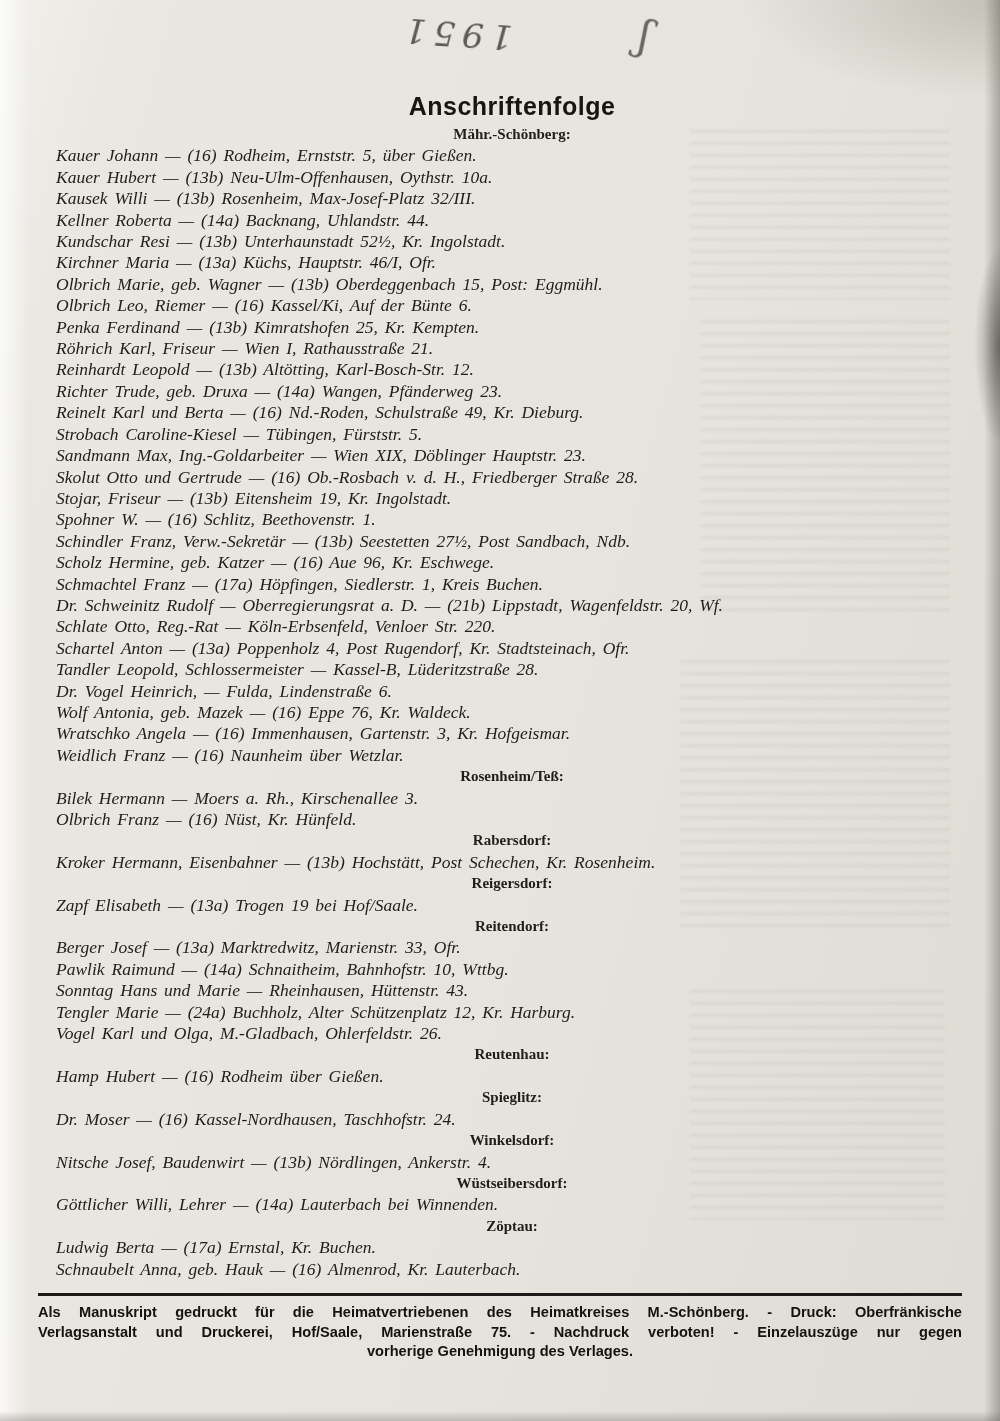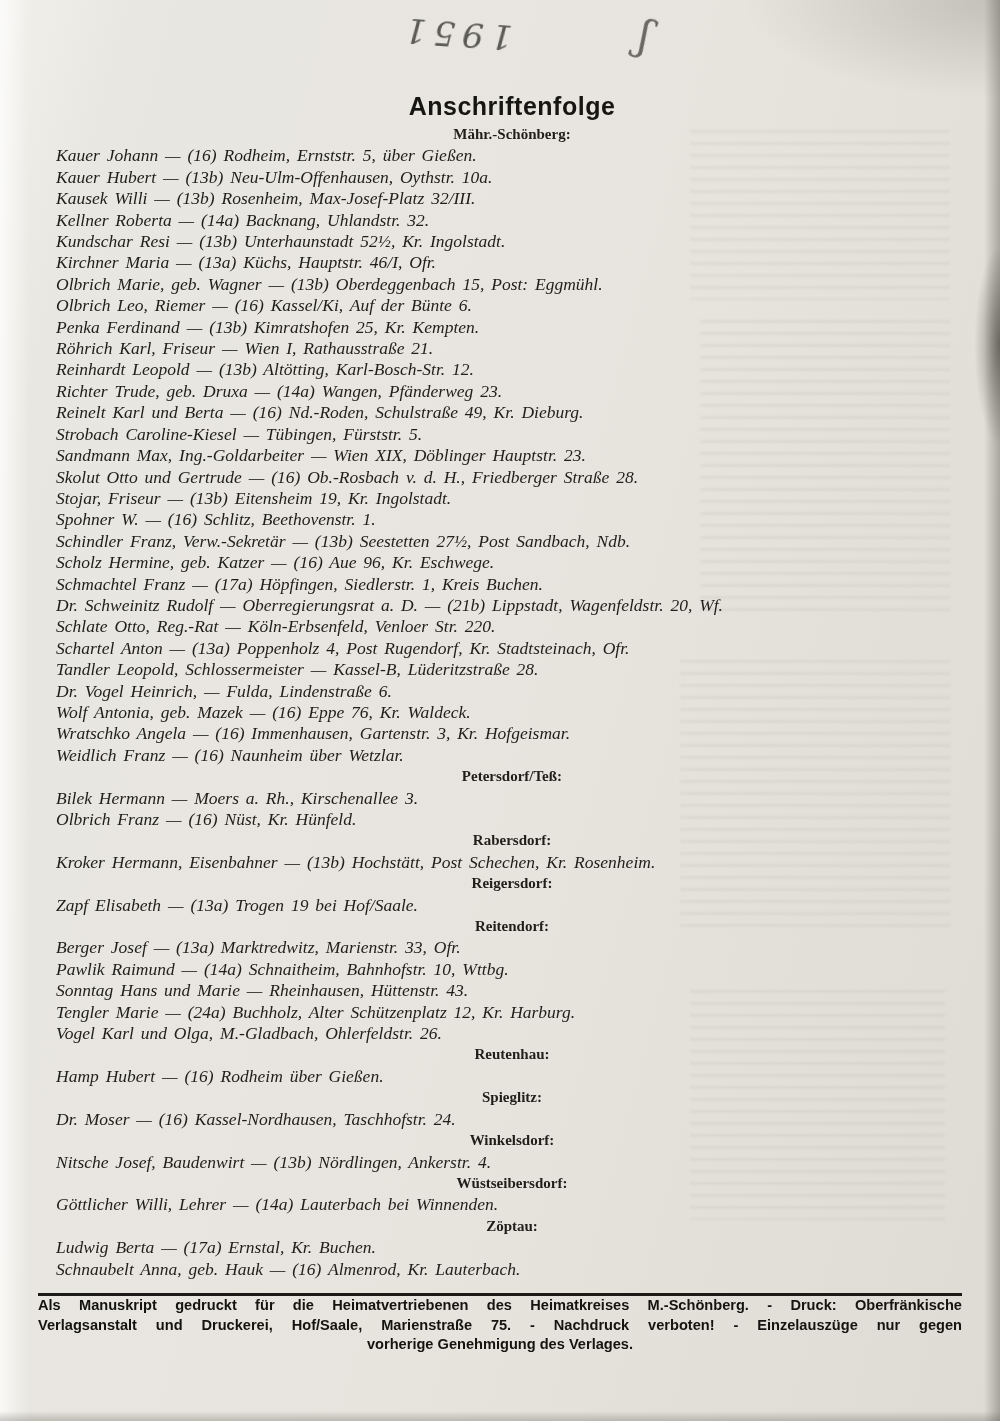--- a/index.html
+++ b/index.html
@@ -41,21 +41,21 @@
   .page-title{font-family:"Liberation Sans", sans-serif;font-weight:bold;
     font-size:25px;line-height:28px;text-align:center;letter-spacing:.5px;
     margin-bottom:4px;color:#161511;}
   .section-heading{font-weight:bold;font-size:15px;line-height:21.4px;
     text-align:center;white-space:nowrap;}
   .entry{font-size:17.5px;line-height:21.4px;white-space:nowrap;
     word-spacing:2.5px;overflow:hidden;font-style:italic;}
 
   
   .footer{position:absolute;left:38px;right:38px;top:1293px;
-    border-top:3px solid #1b1a16;
+    border-top:3px solid #1b1a16;padding-top:7px;
     font-family:"Liberation Sans", sans-serif;font-weight:bold;
     font-size:14.6px;line-height:19.5px;color:#14130f;}
   .footer .l{text-align:justify;text-align-last:justify;}
   .footer .l-center{text-align:center;text-align-last:center;}
 </style>
 </head>
 <body>
 
 <div class="edge-left"></div>
 <div class="edge-right"></div>
@@ -70,21 +70,21 @@
 <div class="handwriting">1951</div>
 <div class="hand-mark">ʃ</div>
 
 <div class="content">
   <div class="page-title">Anschriftenfolge</div>
   <div>
       <div class="section-heading">Mähr.-Schönberg:</div>
       <div class="entry">Kauer Johann — (16) Rodheim, Ernststr. 5, über Gießen.</div>
       <div class="entry">Kauer Hubert — (13b) Neu-Ulm-Offenhausen, Oythstr. 10a.</div>
       <div class="entry">Kausek Willi — (13b) Rosenheim, Max-Josef-Platz 32/III.</div>
-      <div class="entry">Kellner Roberta — (14a) Backnang, Uhlandstr. 32.</div>
+      <div class="entry">Kellner Roberta — (14a) Backnang, Uhlandstr. 44.</div>
       <div class="entry">Kundschar Resi — (13b) Unterhaunstadt 52½, Kr. Ingolstadt.</div>
       <div class="entry">Kirchner Maria — (13a) Küchs, Hauptstr. 46/I, Ofr.</div>
       <div class="entry">Olbrich Marie, geb. Wagner — (13b) Oberdeggenbach 15, Post: Eggmühl.</div>
       <div class="entry">Olbrich Leo, Riemer — (16) Kassel/Ki, Auf der Bünte 6.</div>
       <div class="entry">Penka Ferdinand — (13b) Kimratshofen 25, Kr. Kempten.</div>
       <div class="entry">Röhrich Karl, Friseur — Wien I, Rathausstraße 21.</div>
       <div class="entry">Reinhardt Leopold — (13b) Altötting, Karl-Bosch-Str. 12.</div>
       <div class="entry">Richter Trude, geb. Druxa — (14a) Wangen, Pfänderweg 23.</div>
       <div class="entry">Reinelt Karl und Berta — (16) Nd.-Roden, Schulstraße 49, Kr. Dieburg.</div>
       <div class="entry">Strobach Caroline-Kiesel — Tübingen, Fürststr. 5.</div>
@@ -96,21 +96,21 @@
       <div class="entry">Scholz Hermine, geb. Katzer — (16) Aue 96, Kr. Eschwege.</div>
       <div class="entry">Schmachtel Franz — (17a) Höpfingen, Siedlerstr. 1, Kreis Buchen.</div>
       <div class="entry">Dr. Schweinitz Rudolf — Oberregierungsrat a. D. — (21b) Lippstadt, Wagenfeldstr. 20, Wf.</div>
       <div class="entry">Schlate Otto, Reg.-Rat — Köln-Erbsenfeld, Venloer Str. 220.</div>
       <div class="entry">Schartel Anton — (13a) Poppenholz 4, Post Rugendorf, Kr. Stadtsteinach, Ofr.</div>
       <div class="entry">Tandler Leopold, Schlossermeister — Kassel-B, Lüderitzstraße 28.</div>
       <div class="entry">Dr. Vogel Heinrich, — Fulda, Lindenstraße 6.</div>
       <div class="entry">Wolf Antonia, geb. Mazek — (16) Eppe 76, Kr. Waldeck.</div>
       <div class="entry">Wratschko Angela — (16) Immenhausen, Gartenstr. 3, Kr. Hofgeismar.</div>
       <div class="entry">Weidlich Franz — (16) Naunheim über Wetzlar.</div>
-      <div class="section-heading">Petersdorf/Teß:</div>
+      <div class="section-heading">Rosenheim/Teß:</div>
       <div class="entry">Bilek Hermann — Moers a. Rh., Kirschenallee 3.</div>
       <div class="entry">Olbrich Franz — (16) Nüst, Kr. Hünfeld.</div>
       <div class="section-heading">Rabersdorf:</div>
       <div class="entry">Kroker Hermann, Eisenbahner — (13b) Hochstätt, Post Schechen, Kr. Rosenheim.</div>
       <div class="section-heading">Reigersdorf:</div>
       <div class="entry">Zapf Elisabeth — (13a) Trogen 19 bei Hof/Saale.</div>
       <div class="section-heading">Reitendorf:</div>
       <div class="entry">Berger Josef — (13a) Marktredwitz, Marienstr. 33, Ofr.</div>
       <div class="entry">Pawlik Raimund — (14a) Schnaitheim, Bahnhofstr. 10, Wttbg.</div>
       <div class="entry">Sonntag Hans und Marie — Rheinhausen, Hüttenstr. 43.</div>

